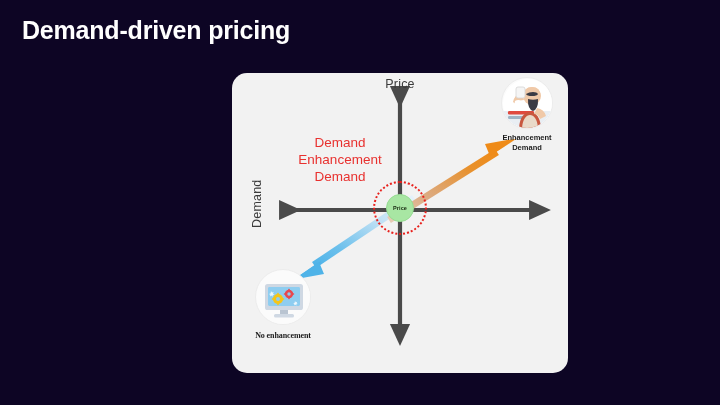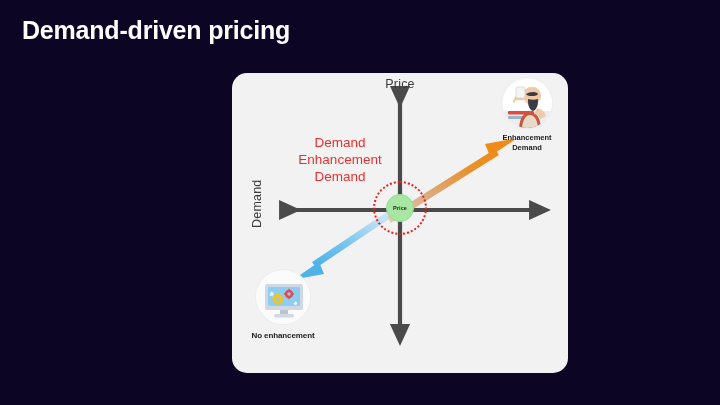--- a/index.html
+++ b/index.html
@@ -139,20 +139,21 @@
     background:#fbfbfb;
     border:1px solid #ececec;
     overflow:hidden;
     position:relative;
   }
   #no-enhancement-label {
     font-size:8px;
     font-weight:700;
     color:#1b1b1b;
     letter-spacing:-0.1px;
+    font-family:Liberation Serif, serif;
   }
 </style>
 </head>
 <body>
 
 <div id="slide">
 
   <h1 id="slide-title">Demand-driven pricing</h1>
 
   <div id="diagram-card">

